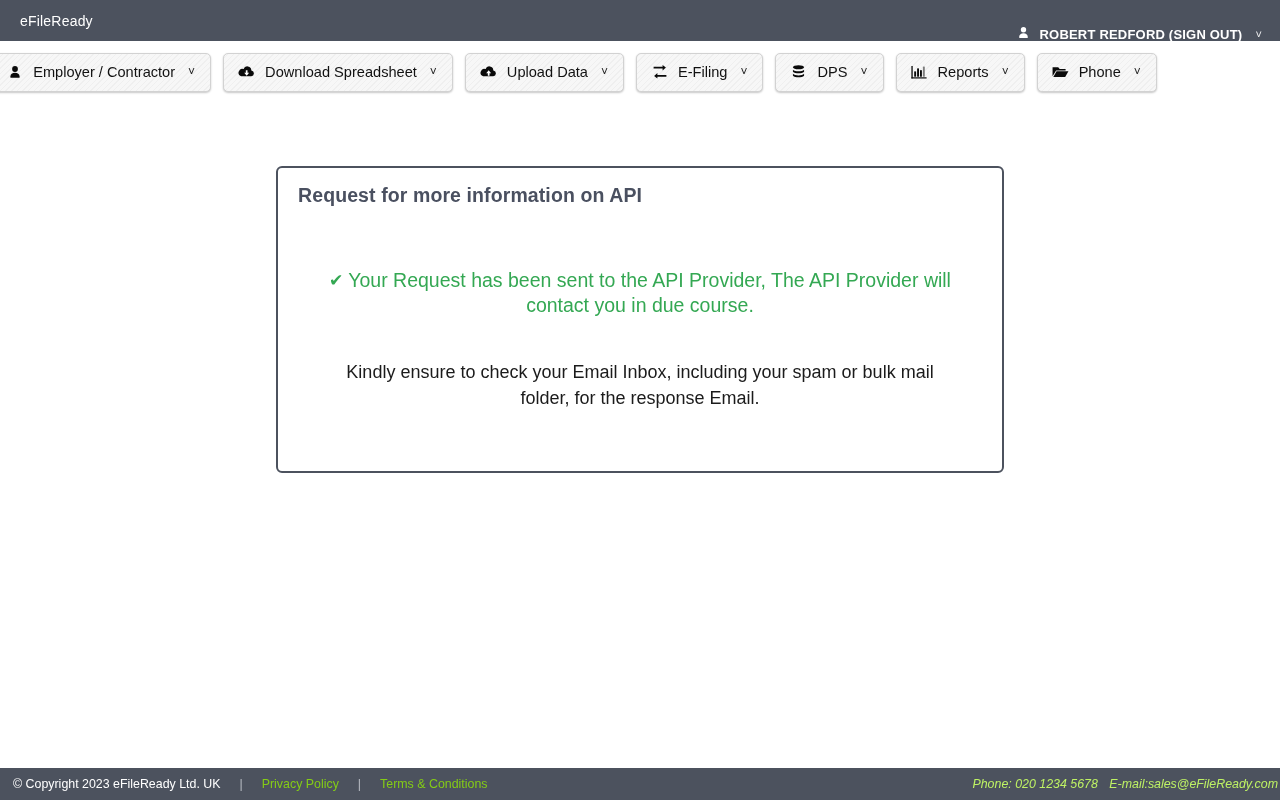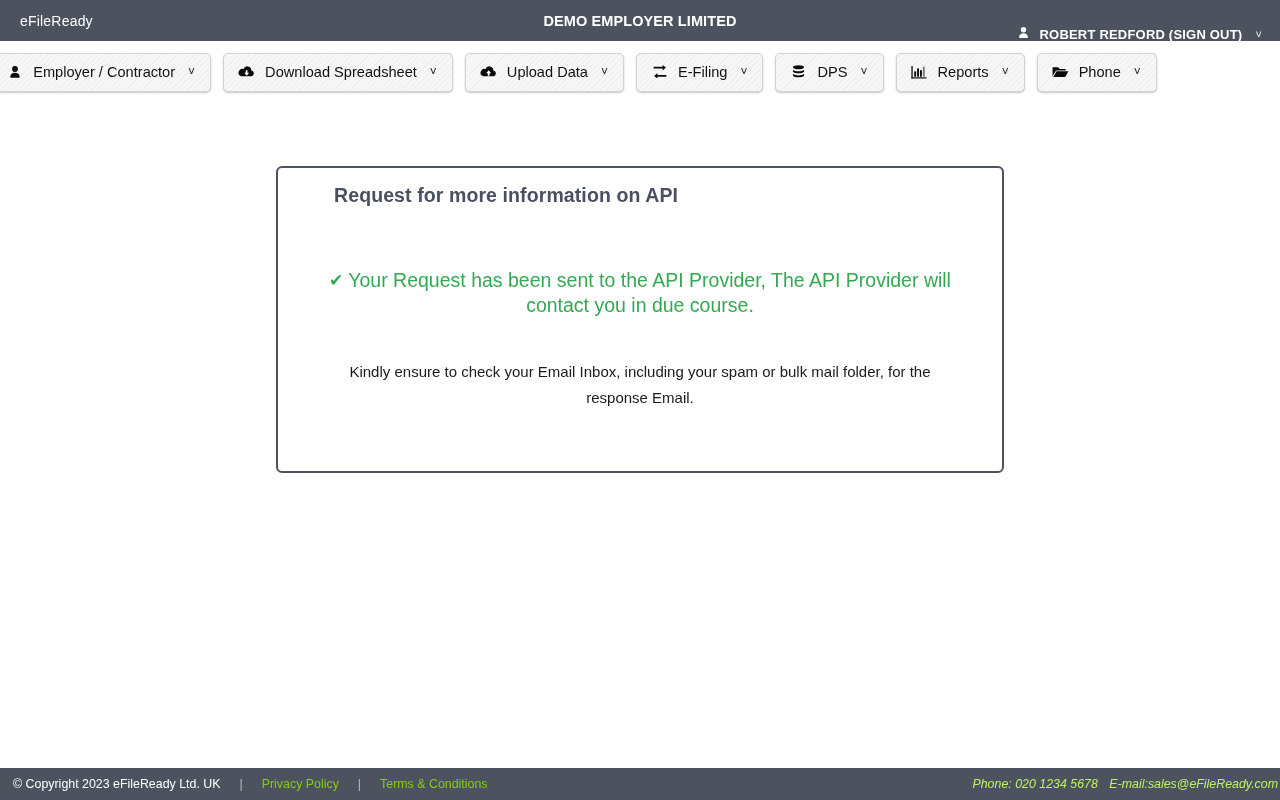--- a/index.html
+++ b/index.html
@@ -97,21 +97,20 @@
     width: 728px; height: 307px;
     border: 2px solid #4c525e;
     border-radius: 6px;
     background: #ffffff;
   }
   .panel-title {
     position: absolute; left: 20px; top: 16px;
     font-size: 19.5px; font-weight: bold;
     color: #4a5060;
     letter-spacing: .1px;
-    margin-left: 36px;
   }
   .panel-body {
     position: absolute; left: 0; top: 96px; width: 100%;
     padding: 0 22px;
   }
   .success-msg {
     color: #34a853;
     font-size: 19.5px;
     line-height: 24px;
     text-align: center;
@@ -120,21 +119,21 @@
   .success-msg .tick {
     display: inline-block;
     font-size: 17px;
     margin-right: 5px;
     vertical-align: 1px;
     color: #34a853;
   }
   .note-msg {
     margin: 42px 0 0 0;
     text-align: center;
-    font-size: 15px;
+    font-size: 18px;
     line-height: 26px;
     color: #1b1b1b;
     padding: 0 20px;
   }
 
   
   .footer {
     position: absolute; left: 0; bottom: 0;
     width: 1280px; height: 32px;
     background: #4c525e;
@@ -159,21 +158,20 @@
     white-space: nowrap;
     font-style: italic;
   }
   .footer-right .phone { margin-right: 8px; }
 </style>
 </head>
 <body>
 
 <div class="topbar">
   <div class="brand">eFileReady</div>
-  <div class="company">DEMO EMPLOYER LIMITED</div>
   <div class="userbox">
     <span class="user-ico">
       <svg width="13" height="14" viewBox="0 0 16 16" fill="#ffffff" aria-hidden="true">
         <circle cx="8" cy="4" r="3.3"></circle>
         <path d="M8 8.4c-3 0-5.2 1.7-5.2 3.9V14h10.4v-1.7c0-2.2-2.2-3.9-5.2-3.9z"></path>
       </svg>
     </span>
     <span>ROBERT REDFORD (SIGN OUT)</span>
     <span class="caret">˅</span>
   </div>

